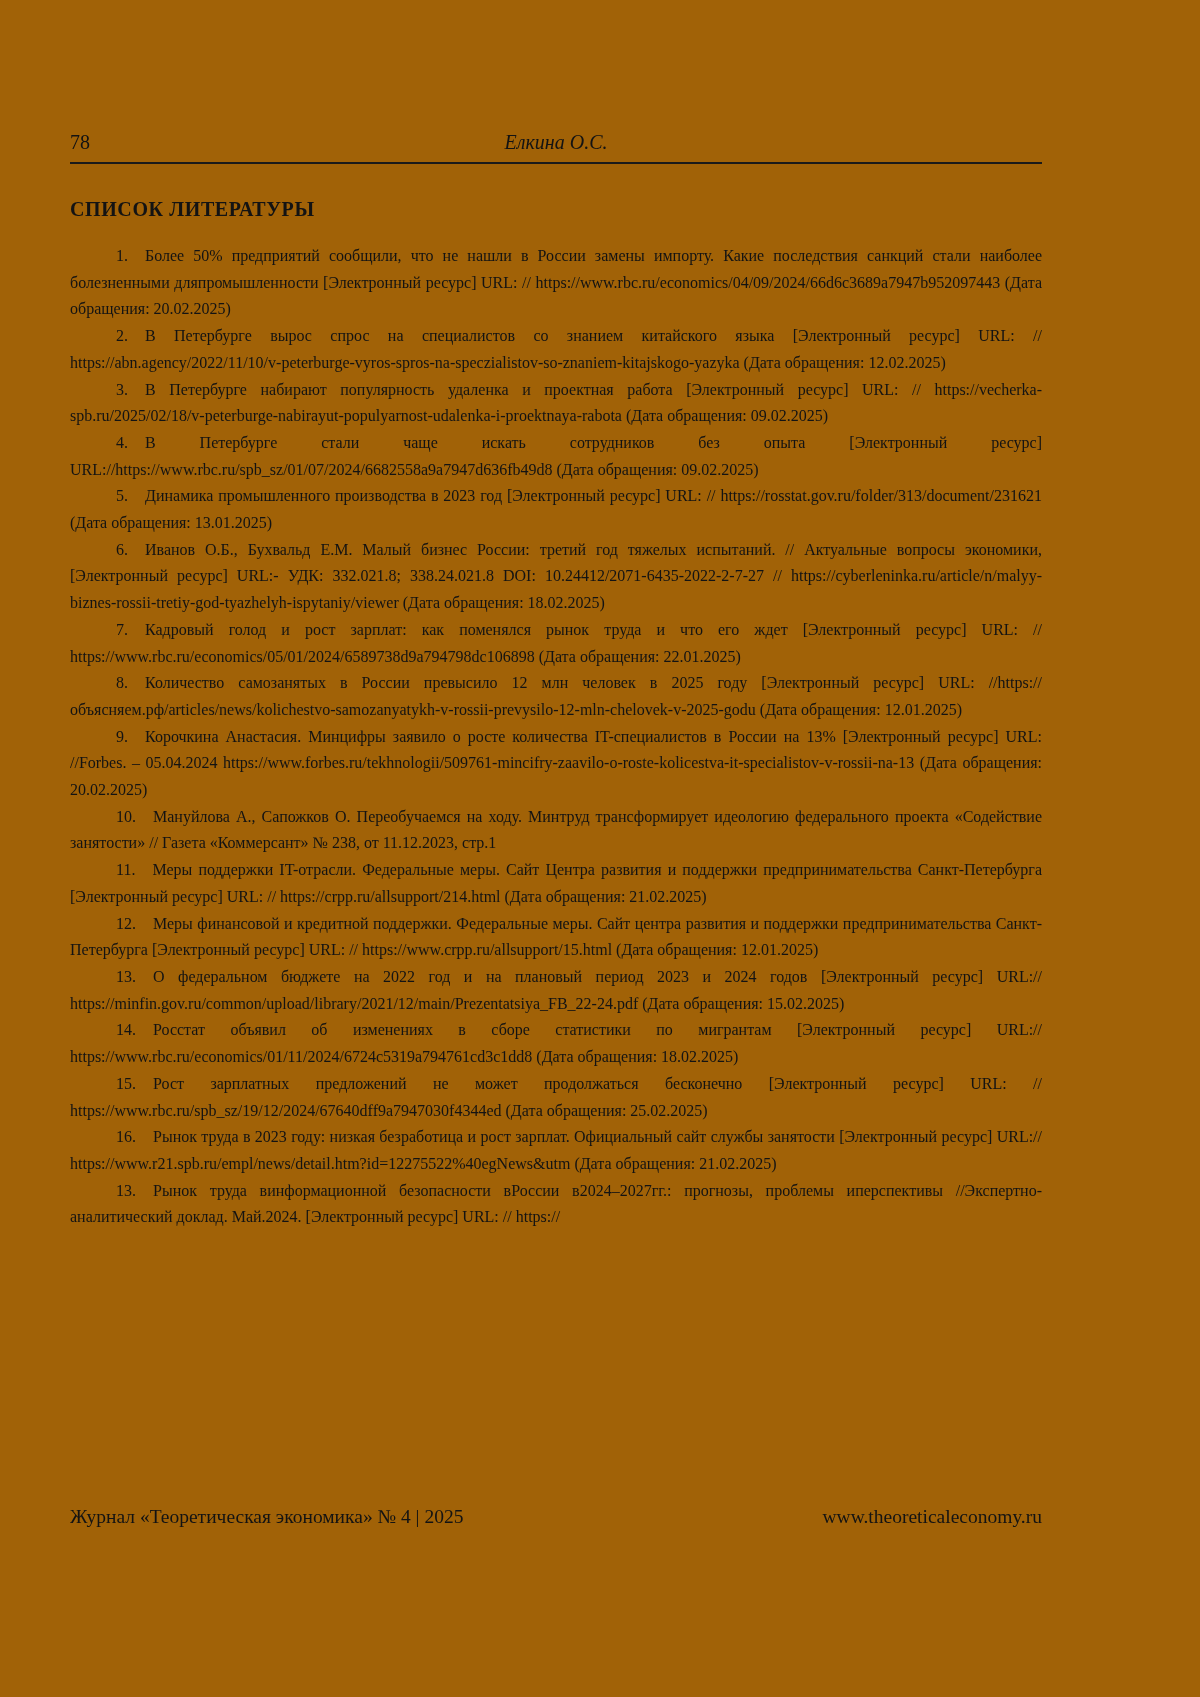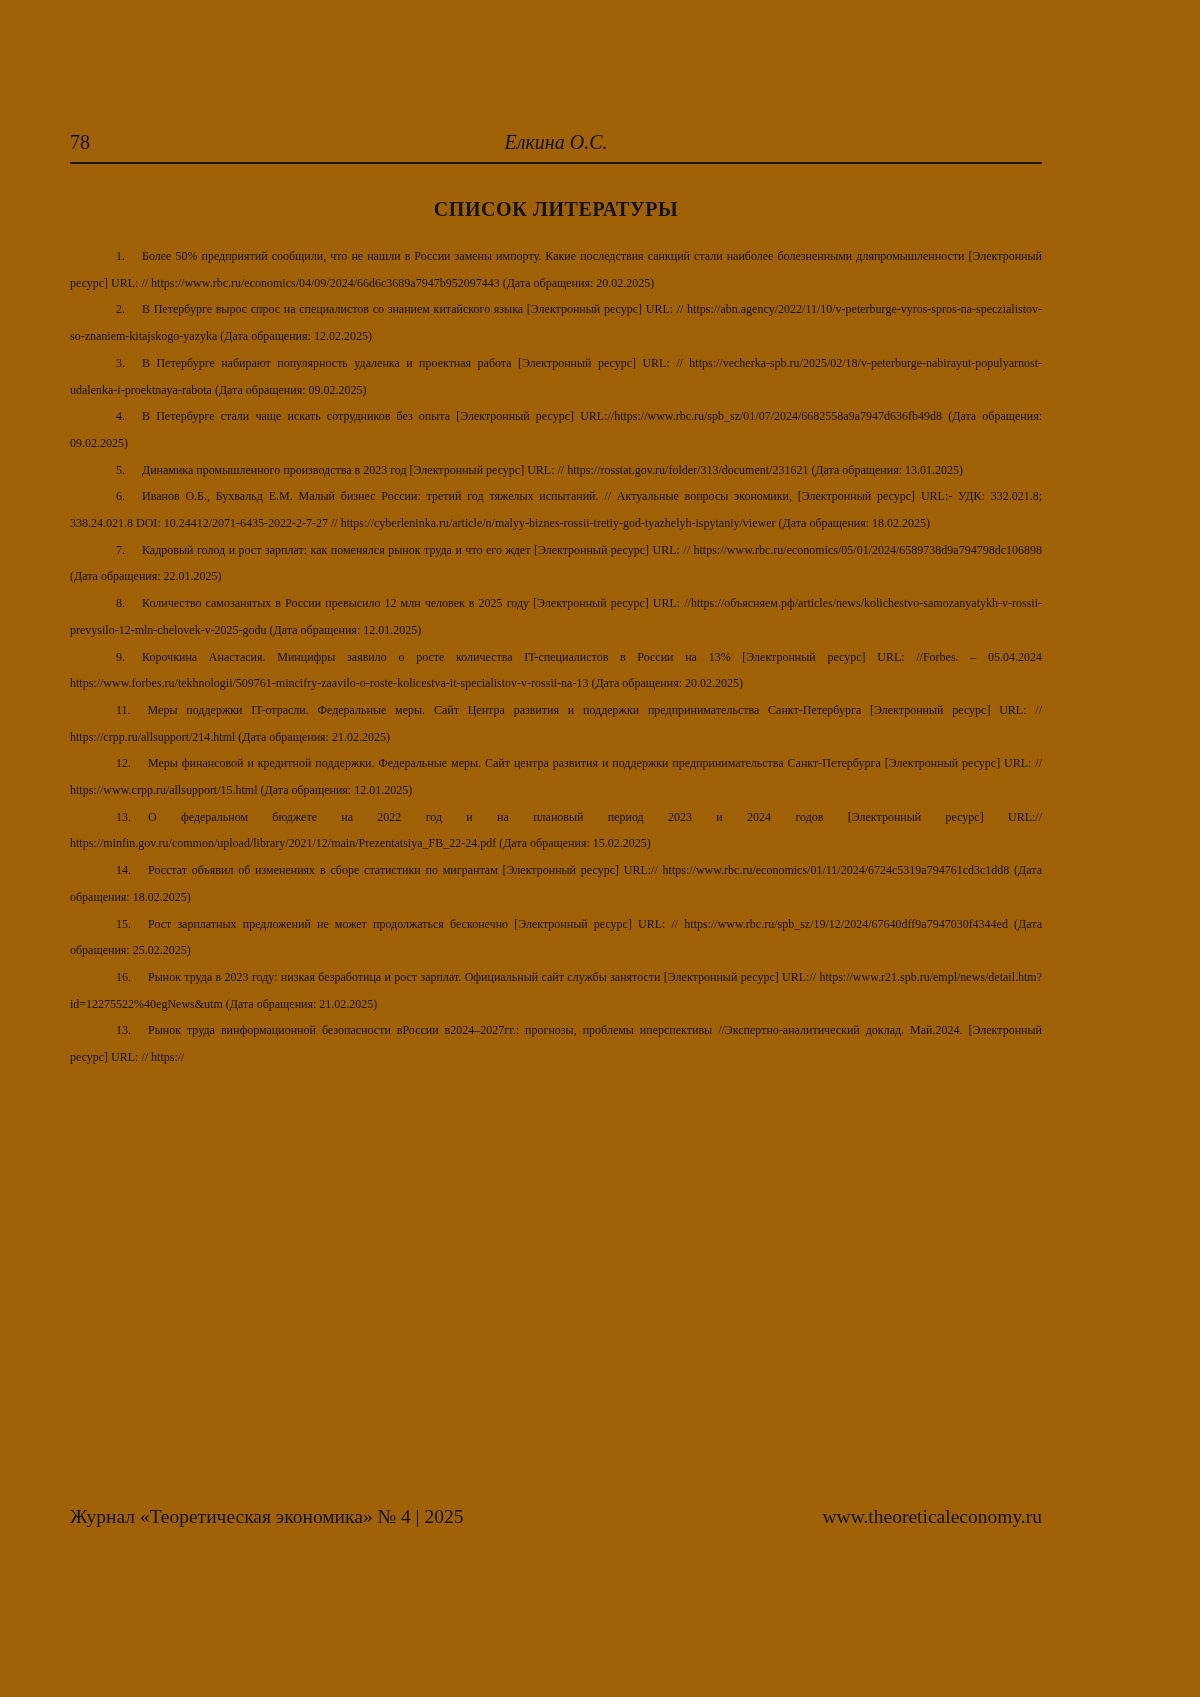--- a/index.html
+++ b/index.html
@@ -34,28 +34,28 @@
     font-style: normal;
   }
   .running-head {
     display: block;
     text-align: center;
     font-style: italic;
     font-family: Liberation Serif, serif;
   }
   .section-title {
     margin-top: 34px;
-    text-align: center;
+    text-align: left;
     font-weight: bold;
     font-size: 20px;
     letter-spacing: 0.6px;
   }
   .references {
     margin-top: 22px;
-    font-size: 12px;
+    font-size: 16px;
     line-height: 26.7px;
     text-align: justify;
     overflow-wrap: anywhere;
   }
   .ref {
     text-indent: 46px;
   }
   .ref-num {
     margin-right: 17px;
   }
@@ -87,20 +87,21 @@
     <div class="references">
       <p class="ref"><span class="ref-num">1.</span><span>Более 50% предприятий сообщили, что не нашли в России замены импорту. Какие последствия санкций стали наиболее болезненными дляпромышленности [Электронный ресурс] URL: // https://www.rbc.ru/economics/04/09/2024/66d6c3689a7947b952097443 (Дата обращения: 20.02.2025)</span></p>
       <p class="ref"><span class="ref-num">2.</span><span>В Петербурге вырос спрос на специалистов со знанием китайского языка [Электронный ресурс] URL: // https://abn.agency/2022/11/10/v-peterburge-vyros-spros-na-speczialistov-so-znaniem-kitajskogo-yazyka (Дата обращения: 12.02.2025)</span></p>
       <p class="ref"><span class="ref-num">3.</span><span>В Петербурге набирают популярность удаленка и проектная работа [Электронный ресурс] URL: // https://vecherka-spb.ru/2025/02/18/v-peterburge-nabirayut-populyarnost-udalenka-i-proektnaya-rabota (Дата обращения: 09.02.2025)</span></p>
       <p class="ref"><span class="ref-num">4.</span><span>В Петербурге стали чаще искать сотрудников без опыта [Электронный ресурс] URL://https://www.rbc.ru/spb_sz/01/07/2024/6682558a9a7947d636fb49d8 (Дата обращения: 09.02.2025)</span></p>
       <p class="ref"><span class="ref-num">5.</span><span>Динамика промышленного производства в 2023 год [Электронный ресурс] URL: // https://rosstat.gov.ru/folder/313/document/231621 (Дата обращения: 13.01.2025)</span></p>
       <p class="ref"><span class="ref-num">6.</span><span>Иванов О.Б., Бухвальд Е.М. Малый бизнес России: третий год тяжелых испытаний. // Актуальные вопросы экономики, [Электронный ресурс] URL:- УДК: 332.021.8; 338.24.021.8 DOI: 10.24412/2071-6435-2022-2-7-27 // https://cyberleninka.ru/article/n/malyy-biznes-rossii-tretiy-god-tyazhelyh-ispytaniy/viewer (Дата обращения: 18.02.2025)</span></p>
       <p class="ref"><span class="ref-num">7.</span><span>Кадровый голод и рост зарплат: как поменялся рынок труда и что его ждет [Электронный ресурс] URL: // https://www.rbc.ru/economics/05/01/2024/6589738d9a794798dc106898 (Дата обращения: 22.01.2025)</span></p>
       <p class="ref"><span class="ref-num">8.</span><span>Количество самозанятых в России превысило 12 млн человек в 2025 году [Электронный ресурс] URL: //https://объясняем.рф/articles/news/kolichestvo-samozanyatykh-v-rossii-prevysilo-12-mln-chelovek-v-2025-godu (Дата обращения: 12.01.2025)</span></p>
       <p class="ref"><span class="ref-num">9.</span><span>Корочкина Анастасия. Минцифры заявило о росте количества IT-специалистов в России на 13% [Электронный ресурс] URL: //Forbes. – 05.04.2024 https://www.forbes.ru/tekhnologii/509761-mincifry-zaavilo-o-roste-kolicestva-it-specialistov-v-rossii-na-13 (Дата обращения: 20.02.2025)</span></p>
+      <p class="ref"><span class="ref-num">10.</span><span>Мануйлова А., Сапожков О. Переобучаемся на ходу. Минтруд трансформирует идеологию федерального проекта «Содействие занятости» // Газета «Коммерсант» № 238, от 11.12.2023, стр.1</span></p>
       <p class="ref"><span class="ref-num">11.</span><span>Меры поддержки IT-отрасли. Федеральные меры. Сайт Центра развития и поддержки предпринимательства Санкт-Петербурга [Электронный ресурс] URL: // https://crpp.ru/allsupport/214.html (Дата обращения: 21.02.2025)</span></p>
       <p class="ref"><span class="ref-num">12.</span><span>Меры финансовой и кредитной поддержки. Федеральные меры. Сайт центра развития и поддержки предпринимательства Санкт-Петербурга [Электронный ресурс] URL: // https://www.crpp.ru/allsupport/15.html (Дата обращения: 12.01.2025)</span></p>
       <p class="ref"><span class="ref-num">13.</span><span>О федеральном бюджете на 2022 год и на плановый период 2023 и 2024 годов [Электронный ресурс] URL:// https://minfin.gov.ru/common/upload/library/2021/12/main/Prezentatsiya_FB_22-24.pdf (Дата обращения: 15.02.2025)</span></p>
       <p class="ref"><span class="ref-num">14.</span><span>Росстат объявил об изменениях в сборе статистики по мигрантам [Электронный ресурс] URL:// https://www.rbc.ru/economics/01/11/2024/6724c5319a794761cd3c1dd8 (Дата обращения: 18.02.2025)</span></p>
       <p class="ref"><span class="ref-num">15.</span><span>Рост зарплатных предложений не может продолжаться бесконечно [Электронный ресурс] URL: // https://www.rbc.ru/spb_sz/19/12/2024/67640dff9a7947030f4344ed (Дата обращения: 25.02.2025)</span></p>
       <p class="ref"><span class="ref-num">16.</span><span>Рынок труда в 2023 году: низкая безработица и рост зарплат. Официальный сайт службы занятости [Электронный ресурс] URL:// https://www.r21.spb.ru/empl/news/detail.htm?id=12275522%40egNews&amp;utm (Дата обращения: 21.02.2025)</span></p>
       <p class="ref"><span class="ref-num">13.</span><span>Рынок труда винформационной безопасности вРоссии в2024–2027гг.: прогнозы, проблемы иперспективы //Экспертно-аналитический доклад. Май.2024. [Электронный ресурс] URL: // https://</span></p>
     </div>
 
   </div>

